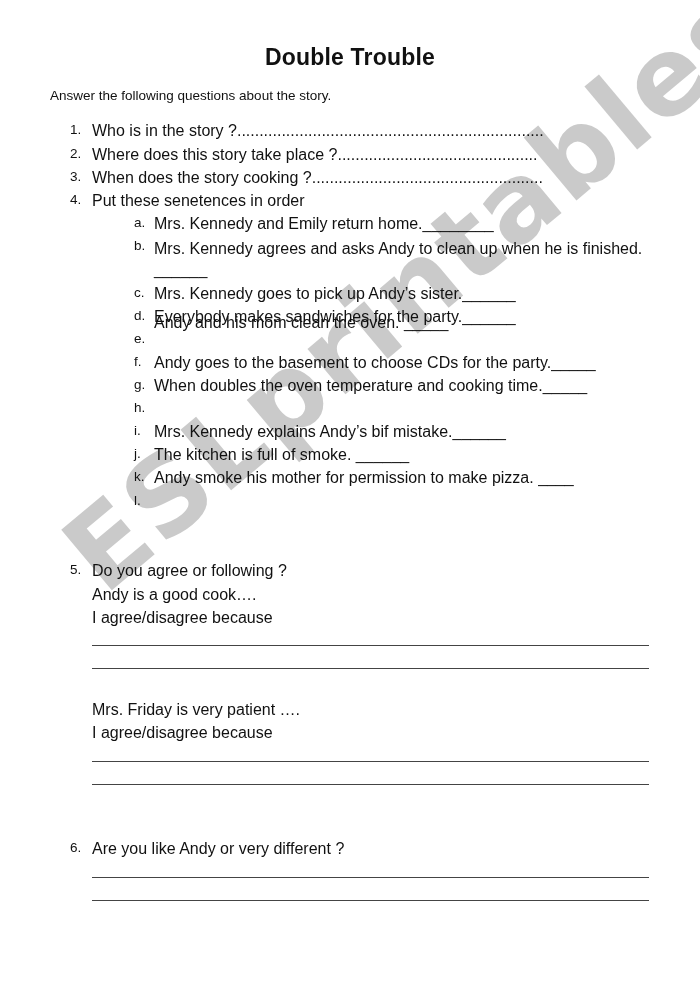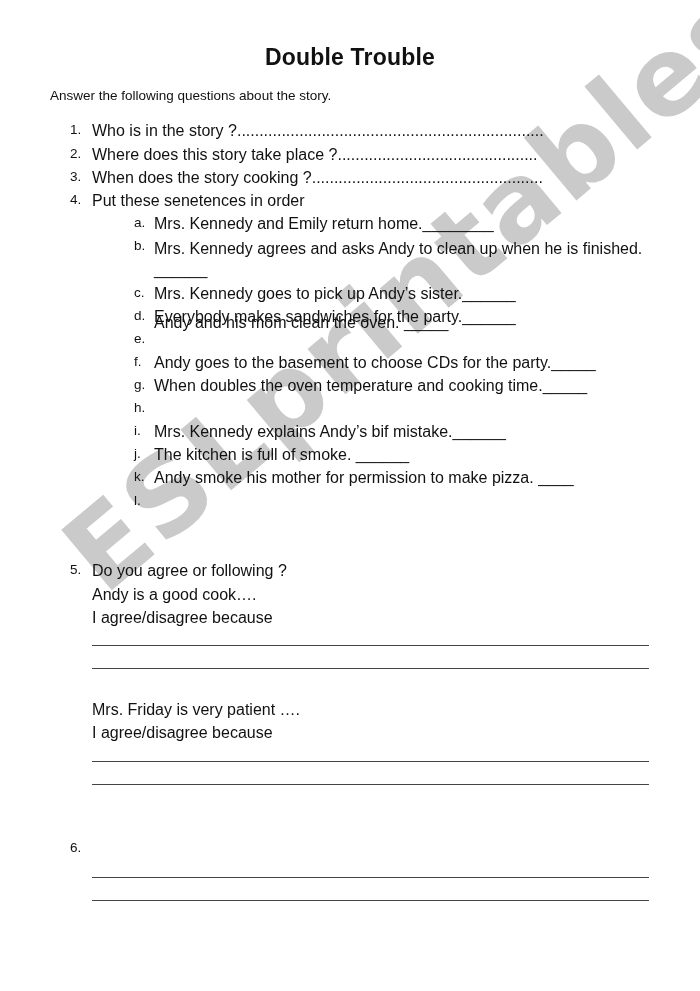--- a/index.html
+++ b/index.html
@@ -94,16 +94,17 @@
   <span class="line qtext" style="top:609px">I agree/disagree because</span>
   <div class="answer-line" style="top:645px"></div>
   <div class="answer-line" style="top:668px"></div>
 
   <span class="line qtext" style="top:701px">Mrs. Friday is very patient ….</span>
   <span class="line qtext" style="top:724px">I agree/disagree because</span>
   <div class="answer-line" style="top:761px"></div>
   <div class="answer-line" style="top:784px"></div>
 
   <span class="num" style="top:840px">6.</span>
+  <span class="line qtext" style="top:840px">Are you like Andy  or very different ?</span>
   <div class="answer-line" style="top:877px"></div>
   <div class="answer-line" style="top:900px"></div>
 
 </div>
 
 </body></html>

